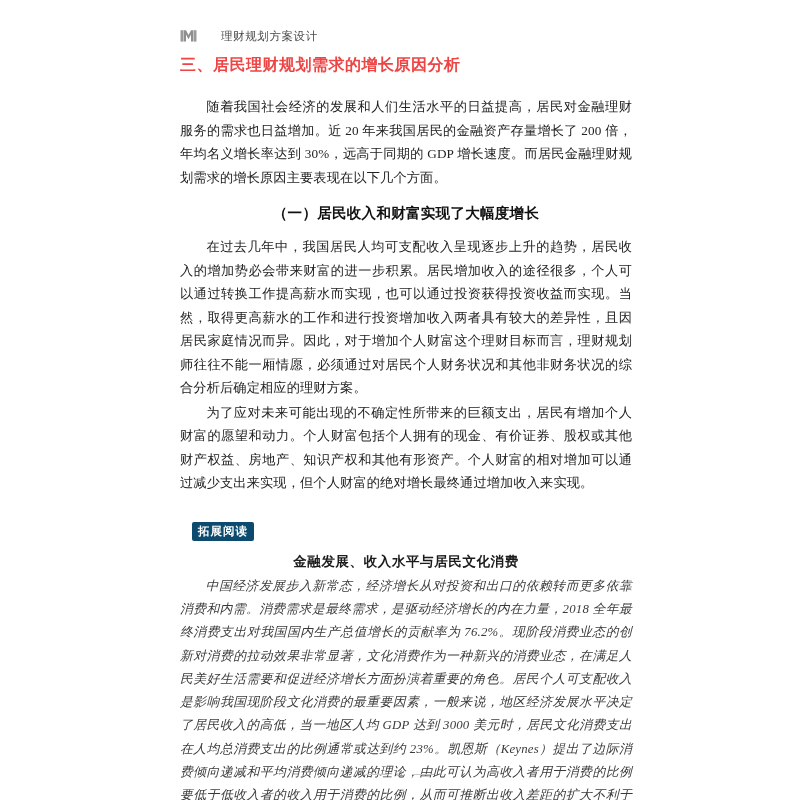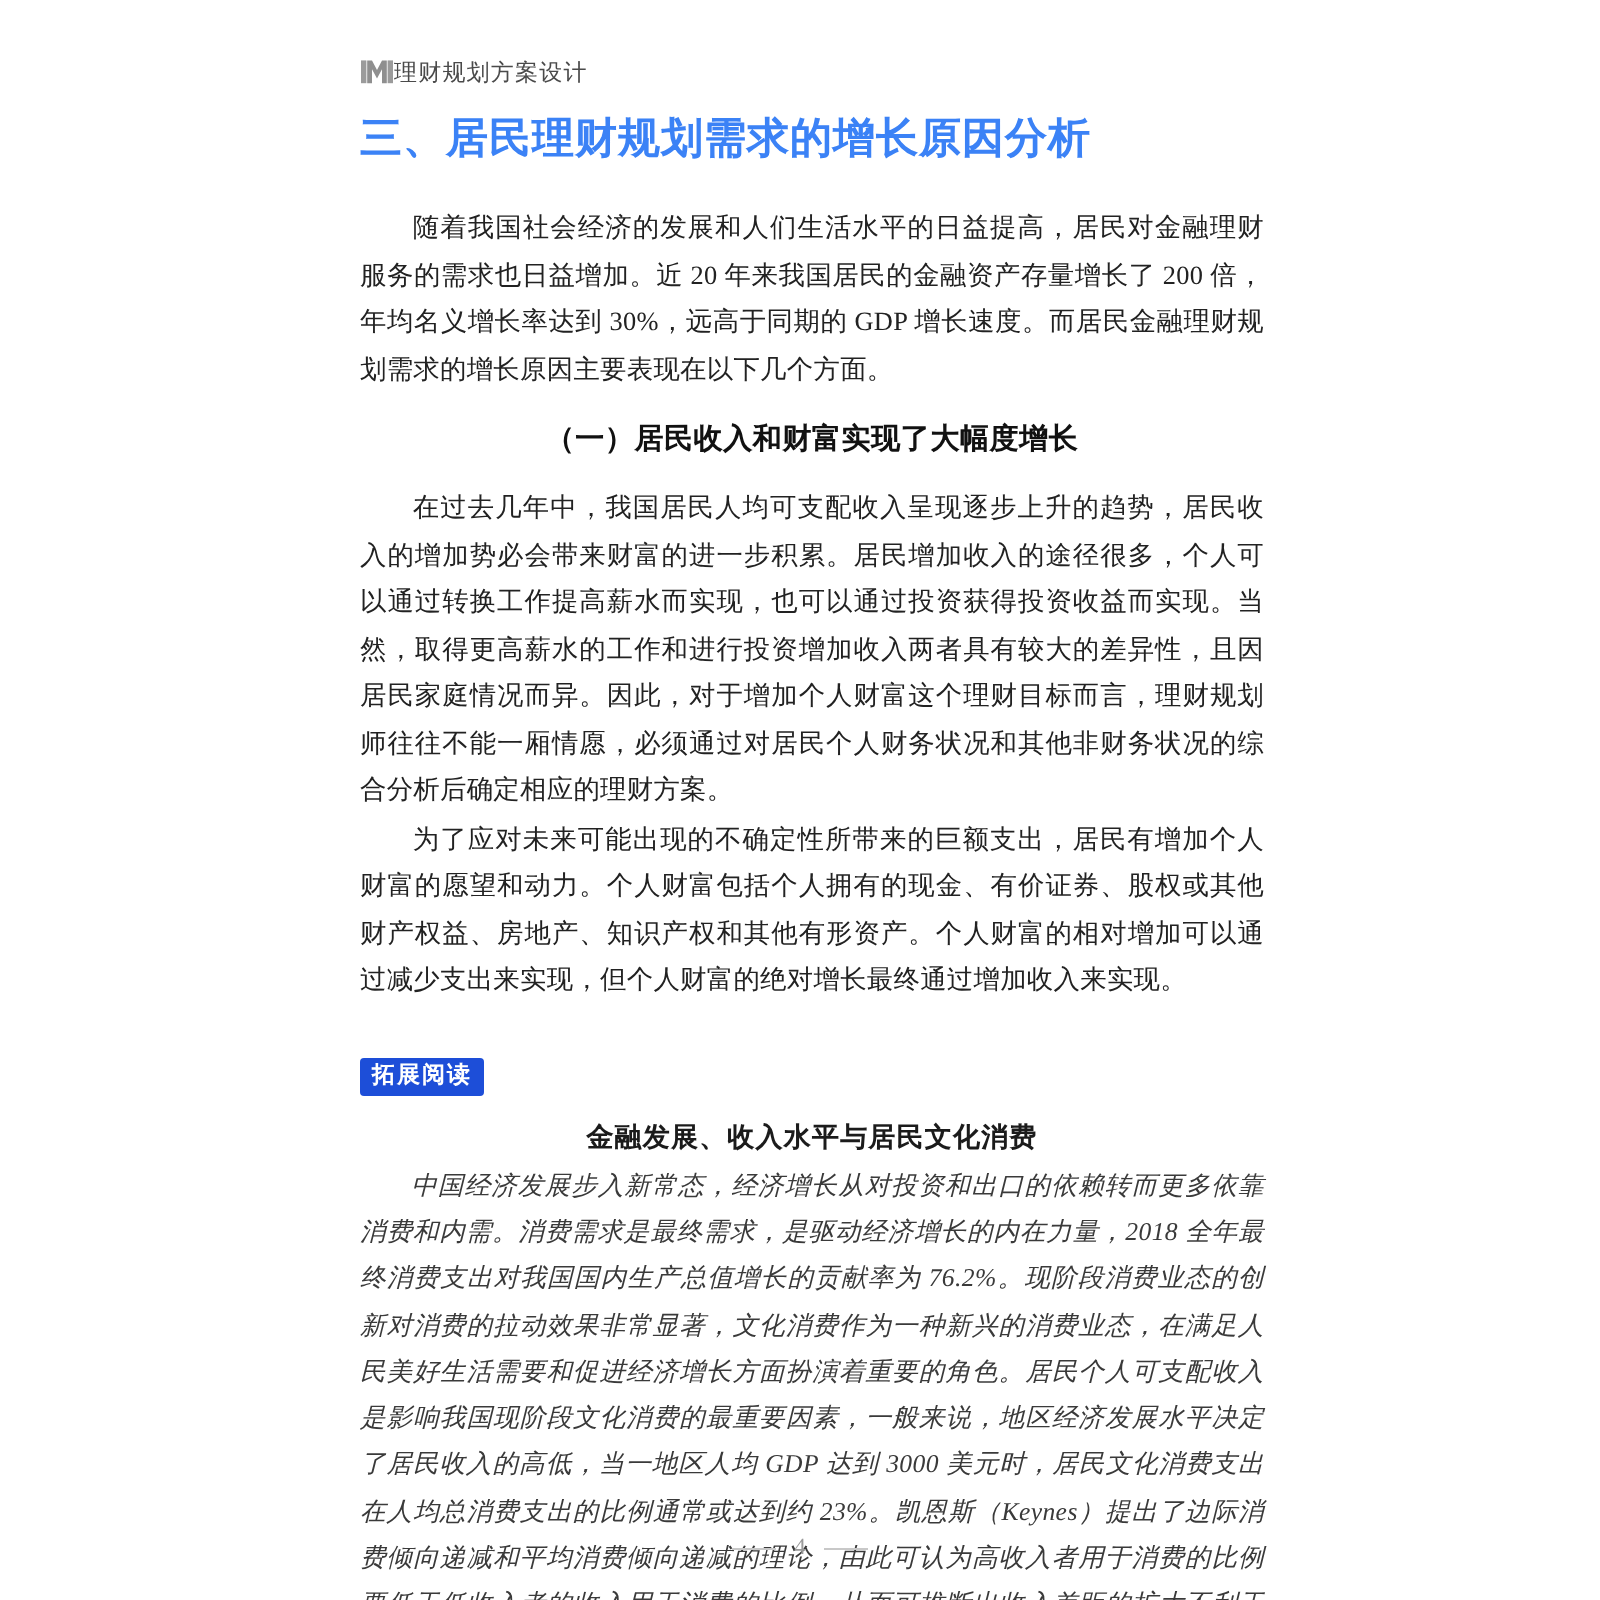--- a/index.html
+++ b/index.html
@@ -25,21 +25,21 @@
     box-sizing: border-box;
   }
 
   
   .running-head {
     position: absolute;
     left: 180px;
     top: 26px;
     display: flex;
     align-items: center;
-    gap: 0;
+    gap: 24px;
     height: 20px;
   }
   .brand-mark {
     display: inline-block;
     width: 17px;
     height: 14px;
     flex: 0 0 auto;
     line-height: 0;
   }
   .brand-mark svg { display: block; }
@@ -54,25 +54,25 @@
   
   .content {
     position: absolute;
     left: 180px;
     top: 55px;
     width: 452px;
   }
 
   h2.section-title {
     margin: 0 0 18px 0;
-    font-family: Liberation Serif, serif;
-    font-size: 21px;
+    font-family: Liberation Mono, monospace;
+    font-size: 16px;
     font-weight: bold;
     letter-spacing: 0.5px;
-    color: #3b82f6;
+    color: #ef4444;
     line-height: 1.4;
   }
 
   h3.subsection-title {
     margin: 14px 0 10px 0;
     font-size: 14.5px;
     font-weight: bold;
     color: #111111;
     text-align: center;
     letter-spacing: 0.3px;
@@ -89,29 +89,30 @@
     color: #222222;
     letter-spacing: 0.15px;
   }
 
   
   .extended-reading {
     margin-top: 26px;
   }
   .er-badge {
     display: inline-block;
-    background: #1d4ed8;
+    background: #0c4a6e;
     color: #ffffff;
     font-family: "Liberation Sans", "DejaVu Sans", sans-serif;
     font-size: 11.5px;
     font-weight: bold;
     letter-spacing: 1px;
     padding: 2.5px 6px 3.5px 6px;
     border-radius: 2px;
     line-height: 1.1;
+    margin-left: 12px;
   }
   .er-title {
     margin: 12px 0 4px 0;
     font-family: "Liberation Sans", "DejaVu Sans", sans-serif;
     font-size: 13.5px;
     font-weight: bold;
     text-align: center;
     color: #1b1b1b;
     letter-spacing: 0.6px;
   }

